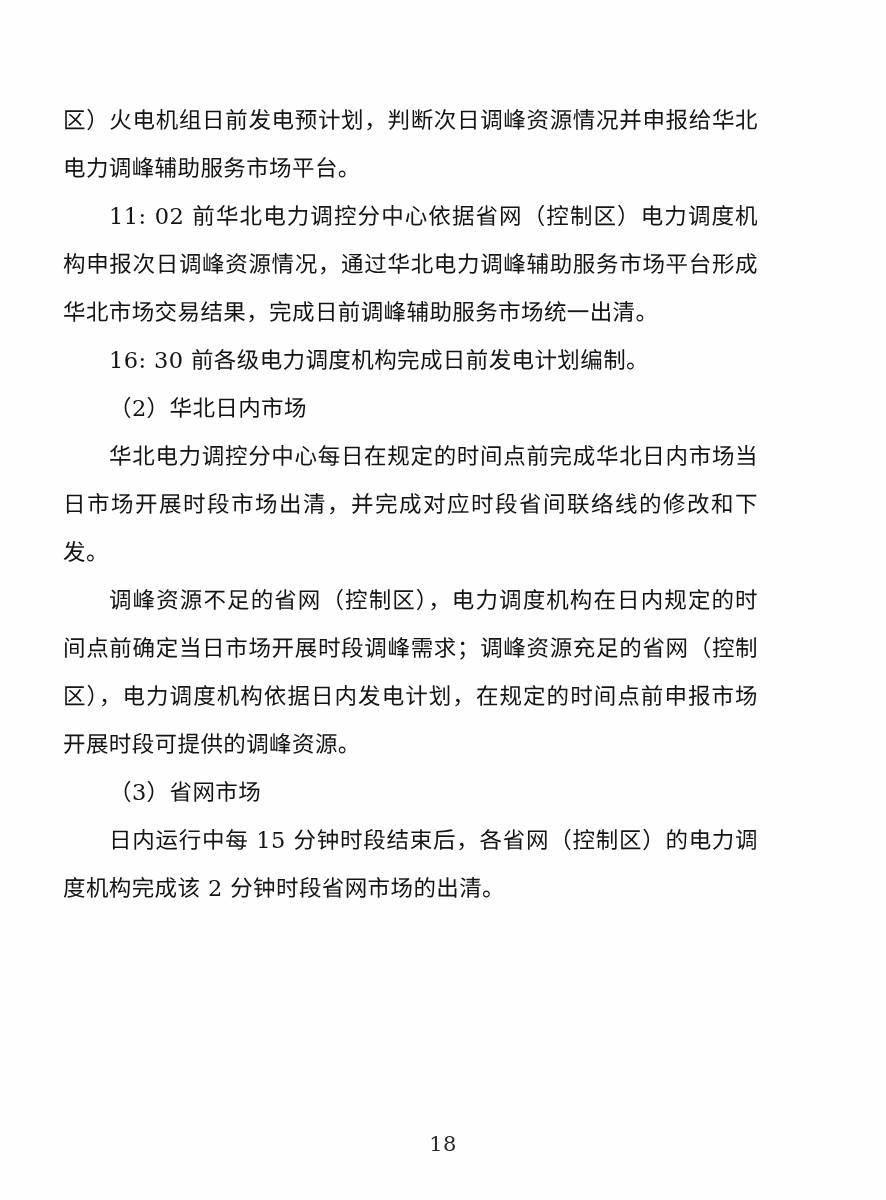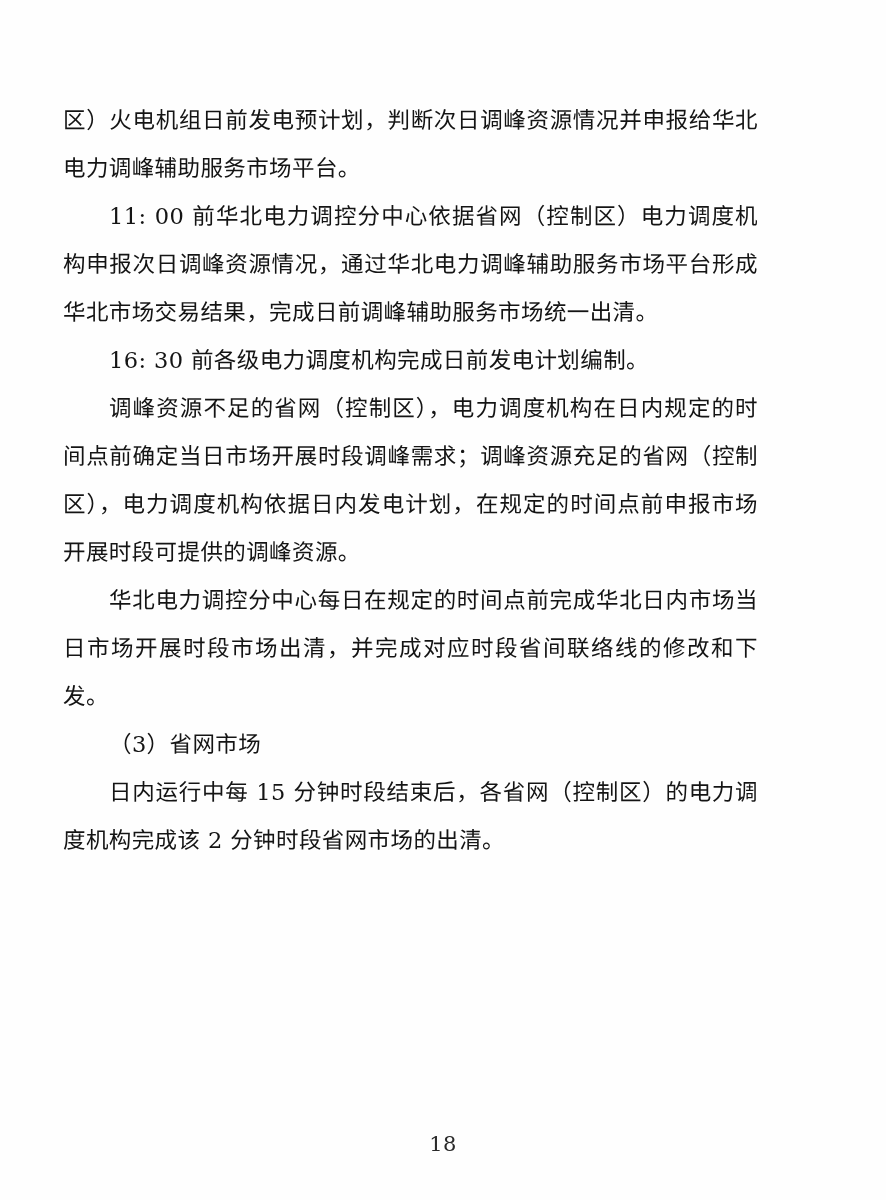--- a/index.html
+++ b/index.html
@@ -47,21 +47,22 @@
     color: #2a2a2a;
     letter-spacing: 0.5px;
   }
 </style>
 </head>
 <body>
 
 <div class="page">
   <div class="doc-body">
     <p class="para">区）火电机组日前发电预计划，判断次日调峰资源情况并申报给华北电力调峰辅助服务市场平台。</p>
-    <p class="para indent">11: 00 前华北电力调控分中心依据省网（控制区）电力调度机构申报次日调峰资源情况，通过华北电力调峰辅助服务市场平台形成华北市场交易结果，完成日前调峰辅助服务市场统一出清。</p>
+    <p class="para indent">11: 02 前华北电力调控分中心依据省网（控制区）电力调度机构申报次日调峰资源情况，通过华北电力调峰辅助服务市场平台形成华北市场交易结果，完成日前调峰辅助服务市场统一出清。</p>
     <p class="para indent">16: 30 前各级电力调度机构完成日前发电计划编制。</p>
+    <p class="para indent">（2）华北日内市场</p>
+    <p class="para indent">华北电力调控分中心每日在规定的时间点前完成华北日内市场当日市场开展时段市场出清，并完成对应时段省间联络线的修改和下发。</p>
     <p class="para indent">调峰资源不足的省网（控制区），电力调度机构在日内规定的时间点前确定当日市场开展时段调峰需求；调峰资源充足的省网（控制区），电力调度机构依据日内发电计划，在规定的时间点前申报市场开展时段可提供的调峰资源。</p>
-    <p class="para indent">华北电力调控分中心每日在规定的时间点前完成华北日内市场当日市场开展时段市场出清，并完成对应时段省间联络线的修改和下发。</p>
     <p class="para indent">（3）省网市场</p>
     <p class="para indent">日内运行中每 15 分钟时段结束后，各省网（控制区）的电力调度机构完成该 2 分钟时段省网市场的出清。</p>
   </div>
   <div class="page-number">18</div>
 </div>
 
 </body></html>

